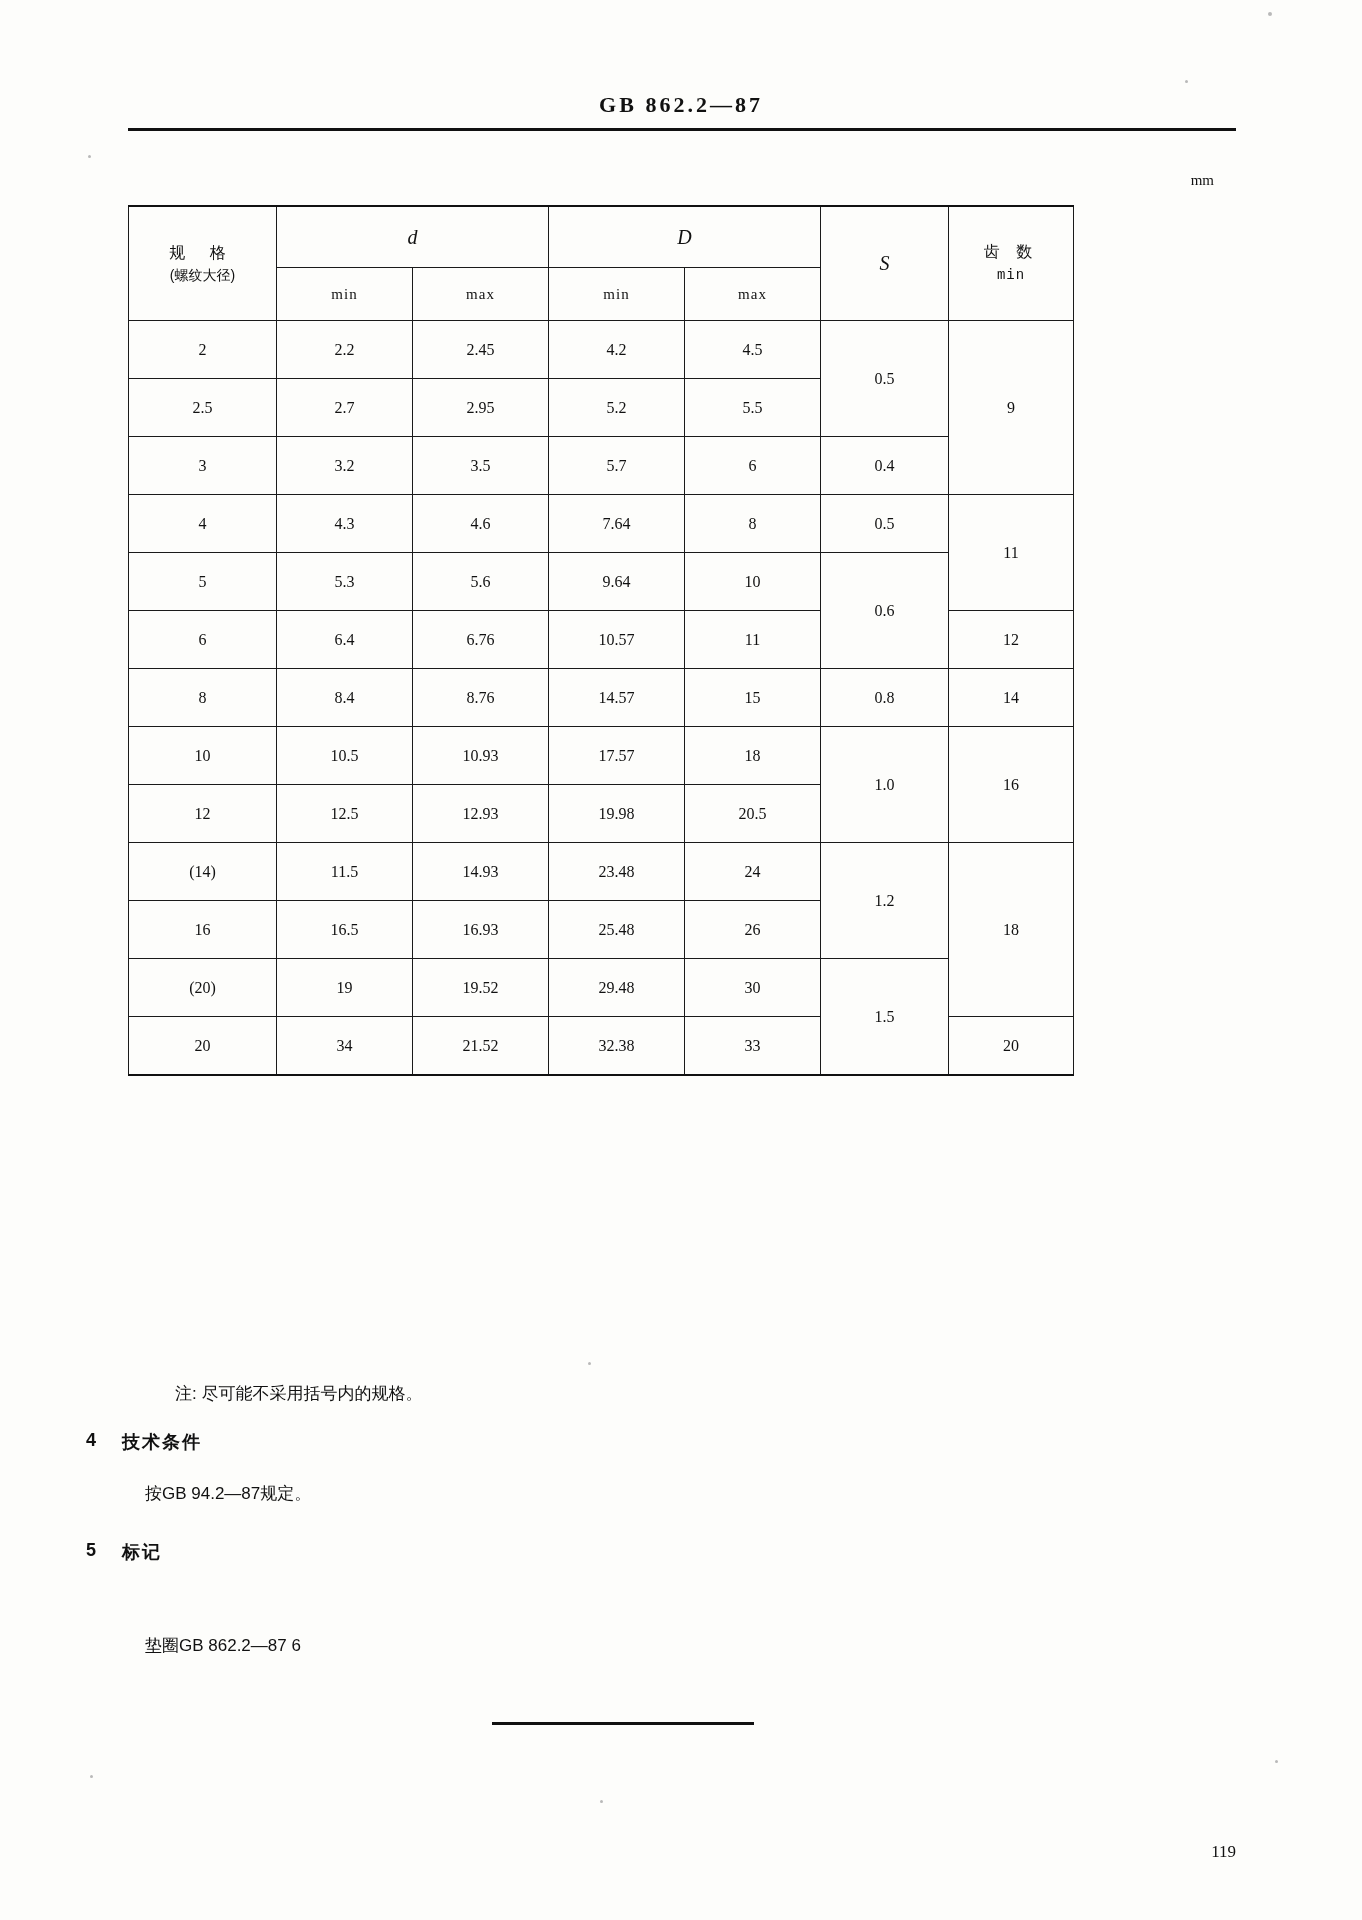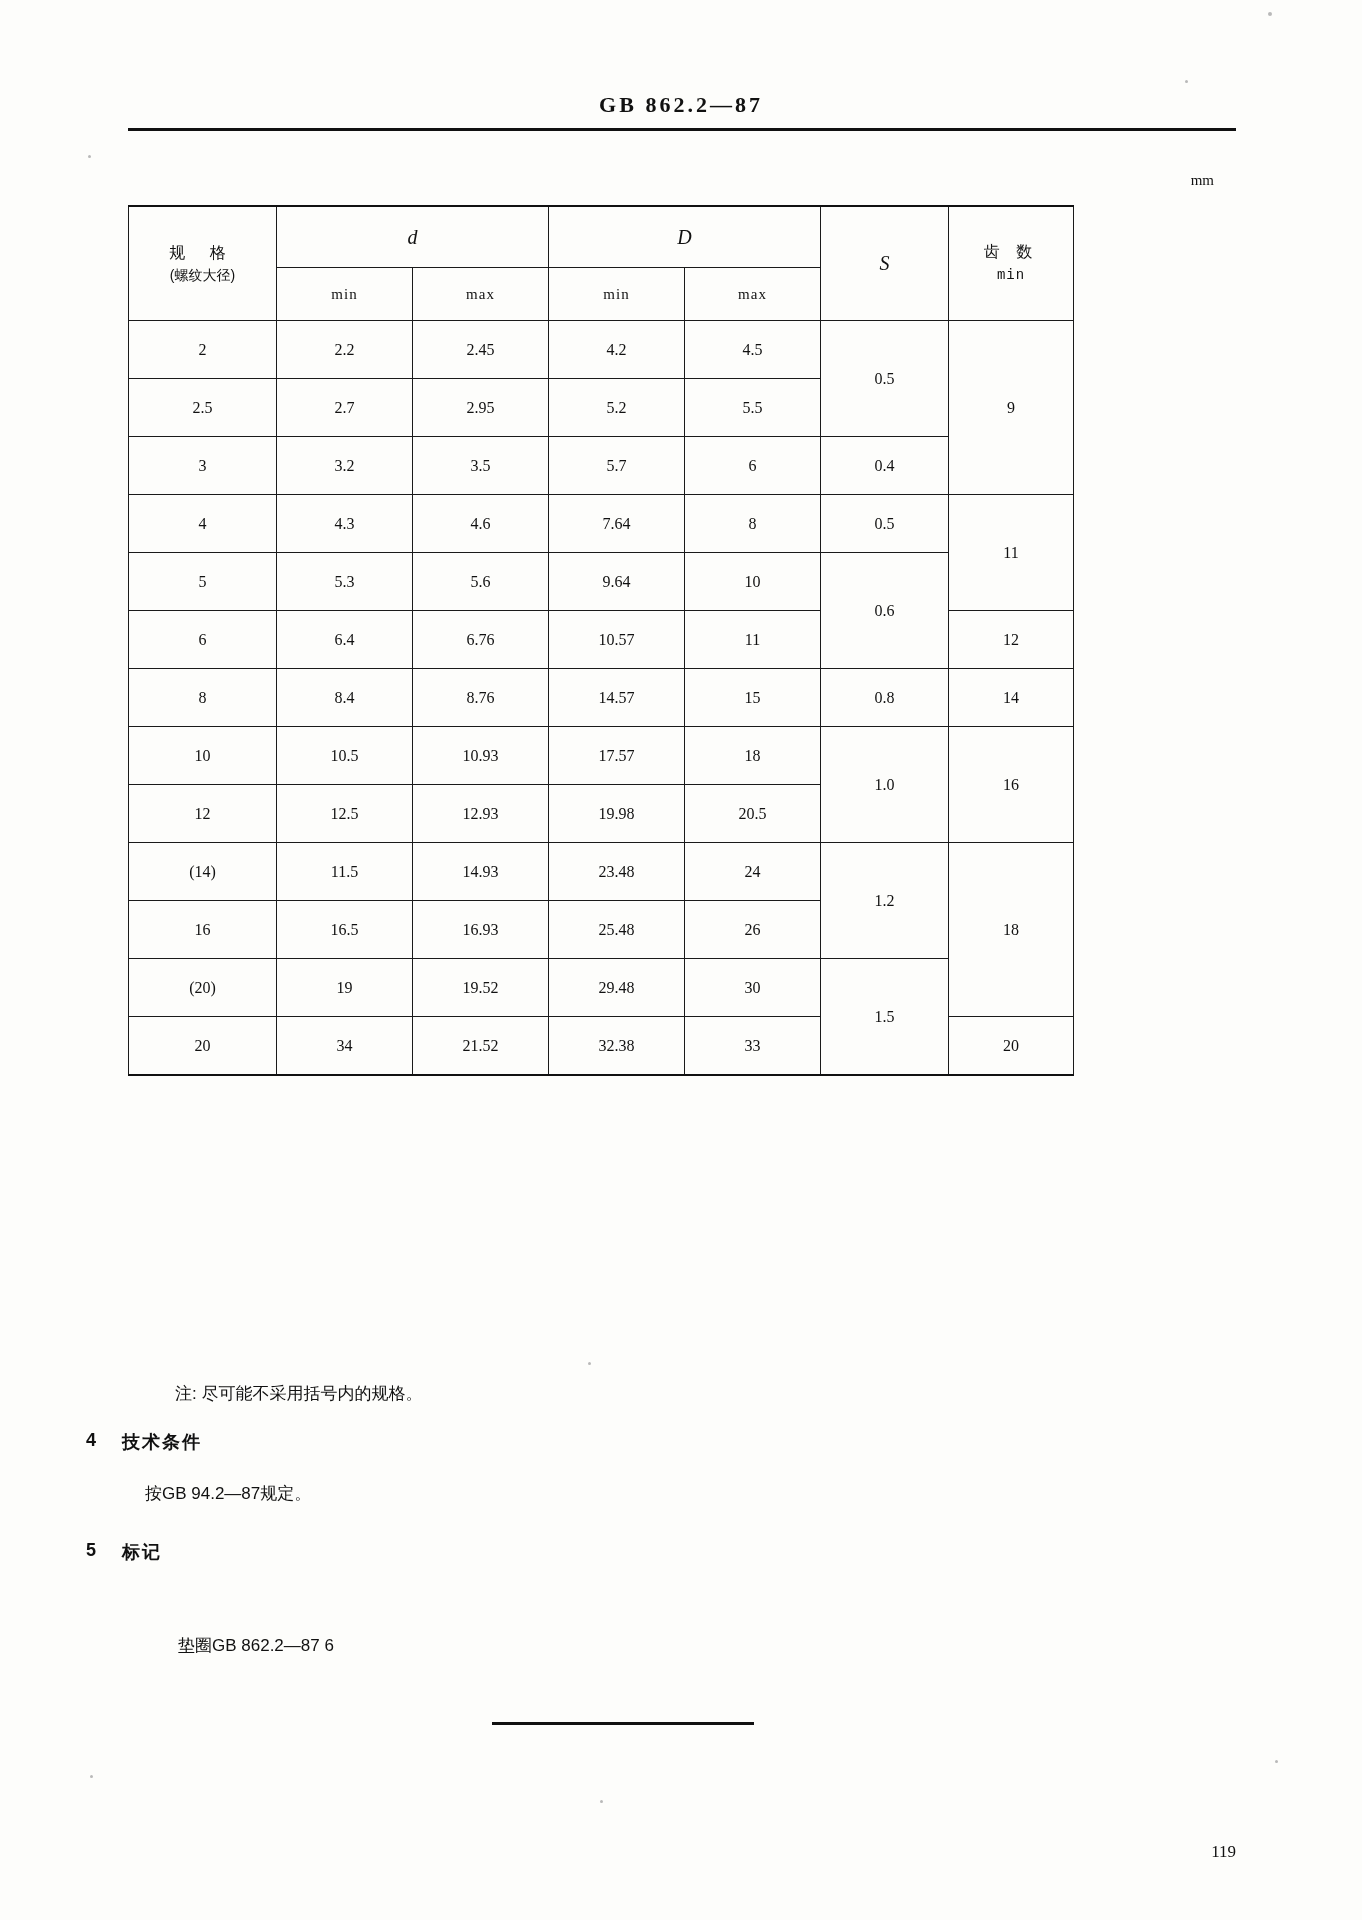--- a/index.html
+++ b/index.html
@@ -138,21 +138,21 @@
     font-size: 18px;
     font-weight: bold;
   }
   .sec4-num { top: 1430px; left: 86px; }
   .sec4-ttl { top: 1430px; left: 122px; font-size: 18px; font-weight: bold; letter-spacing: 2px;}
   .sec4-body{ top: 1482px; left: 145px; font-size: 17px; }
 
   .sec5-num { top: 1540px; left: 86px; }
   .sec5-ttl { top: 1540px; left: 122px; font-size: 18px; font-weight: bold; letter-spacing: 2px;}
   .sec5-b1  { top: 1596px; left: 145px; font-size: 17px; }
-  .sec5-b2  { top: 1634px; left: 145px; font-size: 17px; margin-left: 33px; }
+  .sec5-b2  { top: 1634px; left: 145px; font-size: 17px; }
 
   .bottom-rule {
     position: absolute;
     top: 1722px;
     left: 492px;
     width: 262px;
     height: 3px;
     background: #111;
   }
   .page-num {

